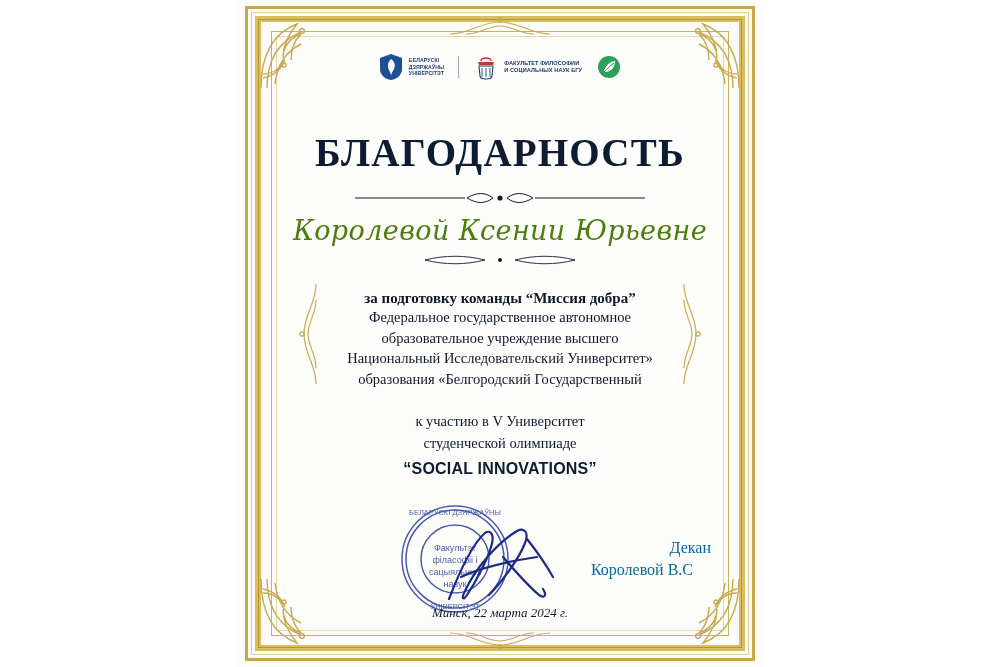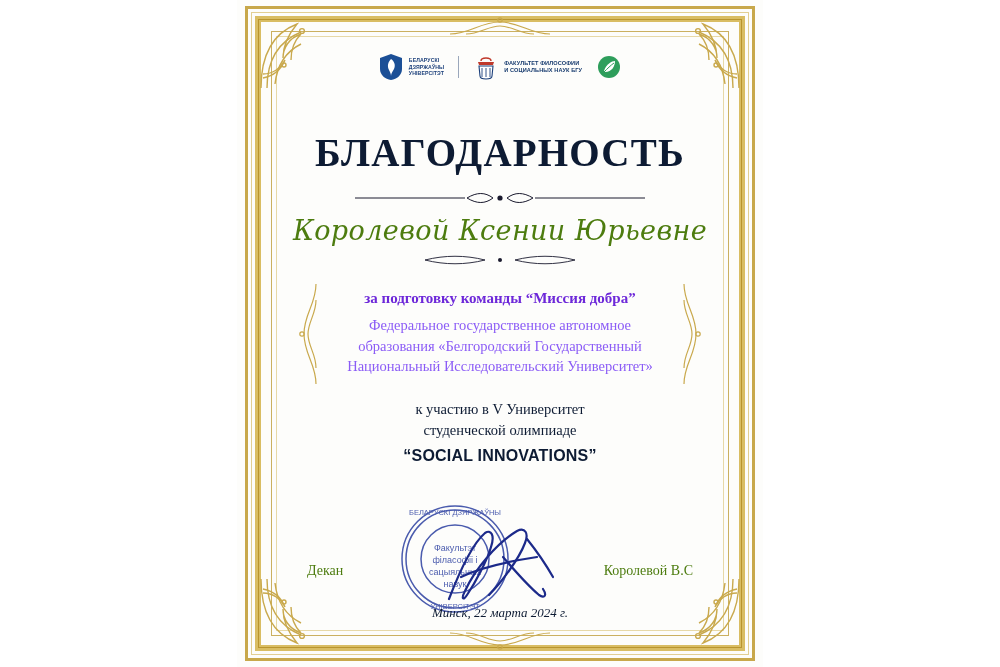--- a/index.html
+++ b/index.html
@@ -180,30 +180,30 @@
     margin: 8px auto 0;
     width: 190px;
     height: 12px;
     color: #1a1a2e;
   }
   .divider2 svg { display: block; width: 100%; height: 100%; }
 
   .reason-line {
     margin-top: 24px;
     font-size: 15px;
-    color: #6d28d9;
+    color: #0f172a;
   }
   .reason-line .bold { font-weight: bold; }
   .reason-line .team { font-weight: bold; }
 
   .org {
-    margin-top: 8px;
+    margin-top: 0;
     font-size: 14.5px;
     line-height: 1.42;
-    color: #8b5cf6;
+    color: #0f172a;
   }
 
   .participation {
     margin-top: 22px;
     font-size: 14.5px;
     line-height: 1.5;
     color: #0d1b33;
   }
   .olympiad-name {
     margin-top: 2px;
@@ -216,22 +216,23 @@
 
   
   .sign-row {
     position: absolute;
     left: 8px;
     right: 8px;
     bottom: 46px;
     display: flex;
     align-items: flex-end;
     justify-content: space-between;
-    font-size: 14px;
-    color: #4d7c0f;
+    font-size: 16px;
+    color: #0369a1;
+    flex-direction: column;
   }
   .sign-role { padding-left: 18px; padding-bottom: 4px; }
   .sign-name { padding-right: 18px; padding-bottom: 4px; }
 
   .stamp {
     position: absolute;
     left: 118px;
     bottom: 14px;
     width: 112px;
     height: 112px;
@@ -404,22 +405,23 @@
         </svg>
       </div>
 
       <div class="reason-line">
         <span class="bold">за подготовку команды</span>
         <span class="team">“Миссия добра”</span>
       </div>
 
       <div class="org">
         <div>Федеральное государственное автономное</div>
+        <div>образовательное учреждение высшего</div>
+        <div>Национальный Исследовательский Университет»</div>
         <div>образования «Белгородский Государственный</div>
-        <div>Национальный Исследовательский Университет»</div>
       </div>
 
       <div class="participation">
         <div>к участию в  V  Университет</div>
         <div>студенческой олимпиаде</div>
         <div class="olympiad-name">“SOCIAL INNOVATIONS”</div>
       </div>
 
       <div class="sign-row">
         <div class="sign-role">Декан</div>

